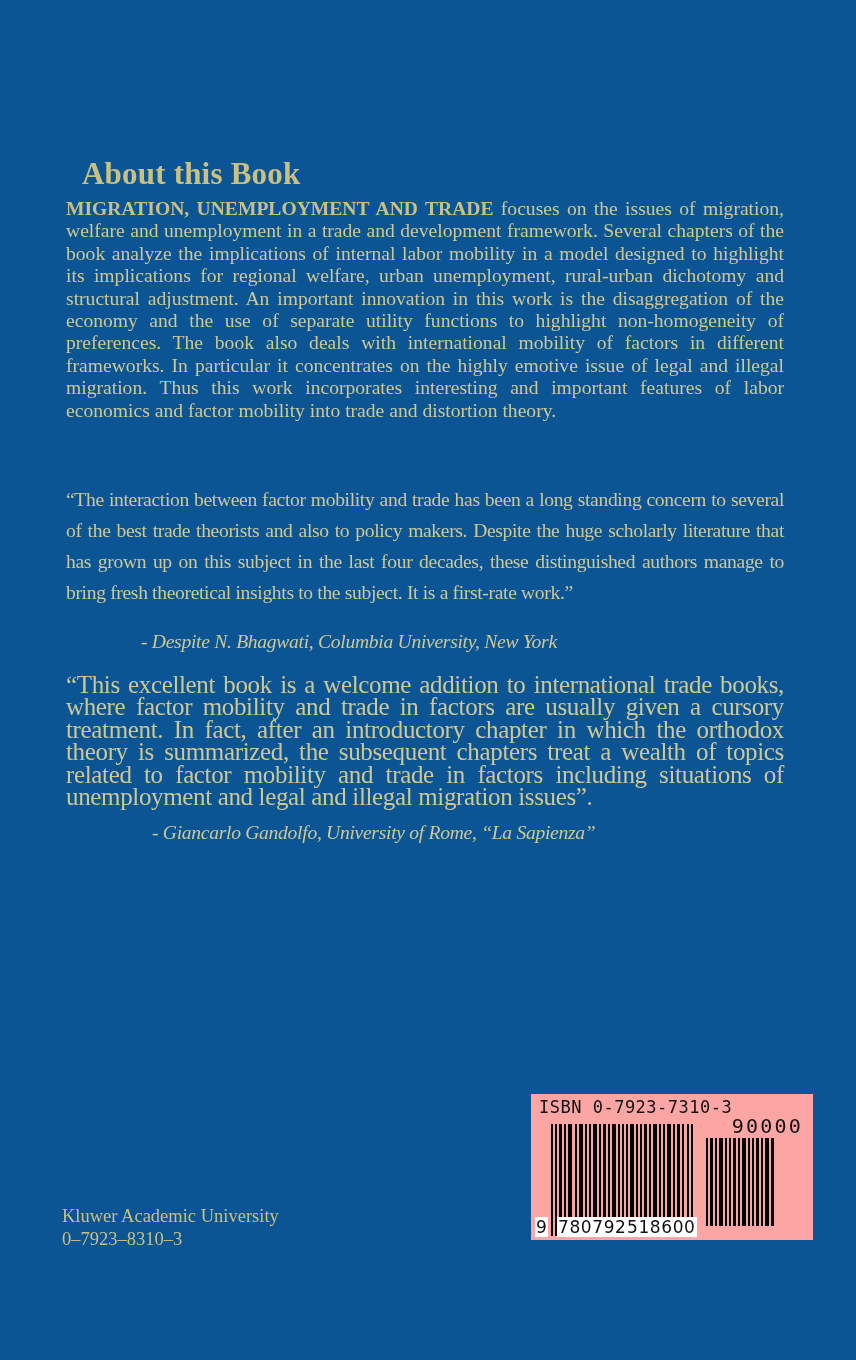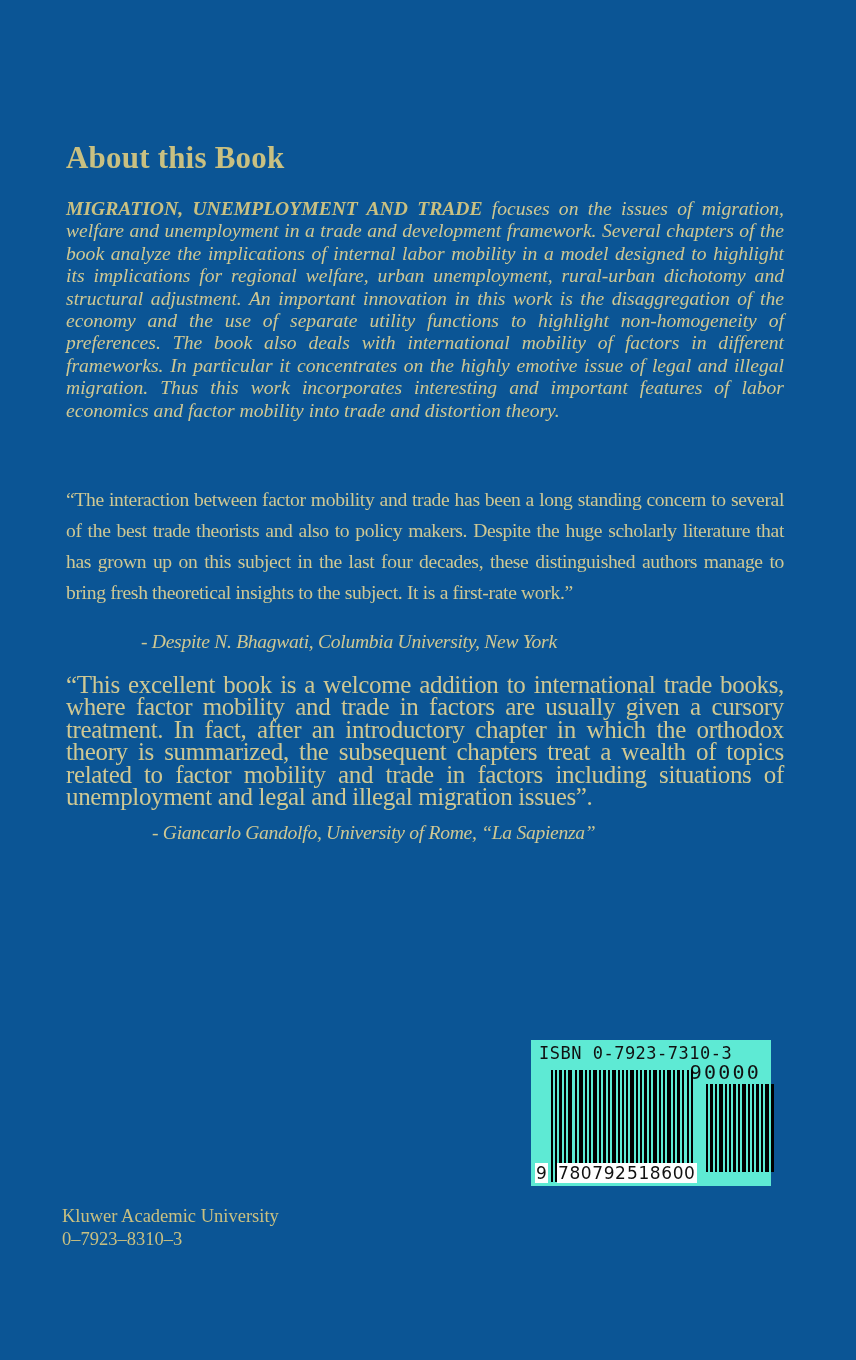--- a/index.html
+++ b/index.html
@@ -29,21 +29,20 @@
       left: 66px;
       top: 198px;
       width: 718px;
       font-size: 19.6px;
       line-height: 22.4px;
       text-align: justify;
       hyphens: manual;
     }
     .content p {
       margin: 0;
-      font-style: italic;
     }
     .lead {
       font-weight: bold;
       color: #c9c081;
     }
     .quote1 {
       position: absolute;
       left: 66px;
       top: 484px;
       width: 718px;
@@ -85,24 +84,24 @@
       top: 1205px;
       font-size: 18.5px;
       line-height: 23px;
       color: #c9c081;
     }
     .publisher div { white-space: nowrap; }
 
     .barcode-box {
       position: absolute;
       left: 531px;
-      top: 1040px;
-      width: 240px;
+      top: 1094px;
+      width: 282px;
       height: 146px;
-      background: #5eead4;
+      background: #fca5a5;
       box-sizing: border-box;
     }
     .isbn-text {
       position: absolute;
       left: 8px;
       top: 3px;
       font-family: "DejaVu Sans Mono", "Liberation Mono", monospace;
       font-size: 17px;
       color: #111;
       letter-spacing: 0.5px;
@@ -145,21 +144,21 @@
     }
     .ean-first { position: absolute; left: 0; }
     .ean-left { position: absolute; left: 22px; letter-spacing: 0.6px; }
     .ean-right { position: absolute; left: 91px; letter-spacing: 0.6px; }
   </style>
 </head>
 <body>
 
 <div>
 
-  <h1 class="title" style="margin:0;">About this Book</h1>
+  <h1 class="title" style="margin:16px;">About this Book</h1>
 
   <div class="content">
     <p>
       <span class="lead">MIGRATION, UNEMPLOYMENT AND TRADE</span><span> focuses on the issues of migration, welfare and unemployment in a trade and development framework. Several chapters of the book analyze the implications of internal labor mobility in a model designed to highlight its implications for regional welfare, urban unemployment, rural-urban dichotomy and structural adjustment. An important innovation in this work is the disaggregation of the economy and the use of separate utility functions to highlight non-homogeneity of preferences. The book also deals with international mobility of factors in different frameworks. In particular it concentrates on the highly emotive issue of legal and illegal migration. Thus this work incorporates interesting and important features of labor economics and factor mobility into trade and distortion theory.</span>
     </p>
   </div>
 
   <div class="quote1">“The interaction between factor mobility and trade has been a long standing concern to several of the best trade theorists and also to policy makers. Despite the huge scholarly literature that has grown up on this subject in the last four decades, these distinguished authors manage to bring fresh theoretical insights to the subject. It is a first-rate work.”</div>
   <div class="attr1">- Despite N. Bhagwati, Columbia University, New York</div>
 

